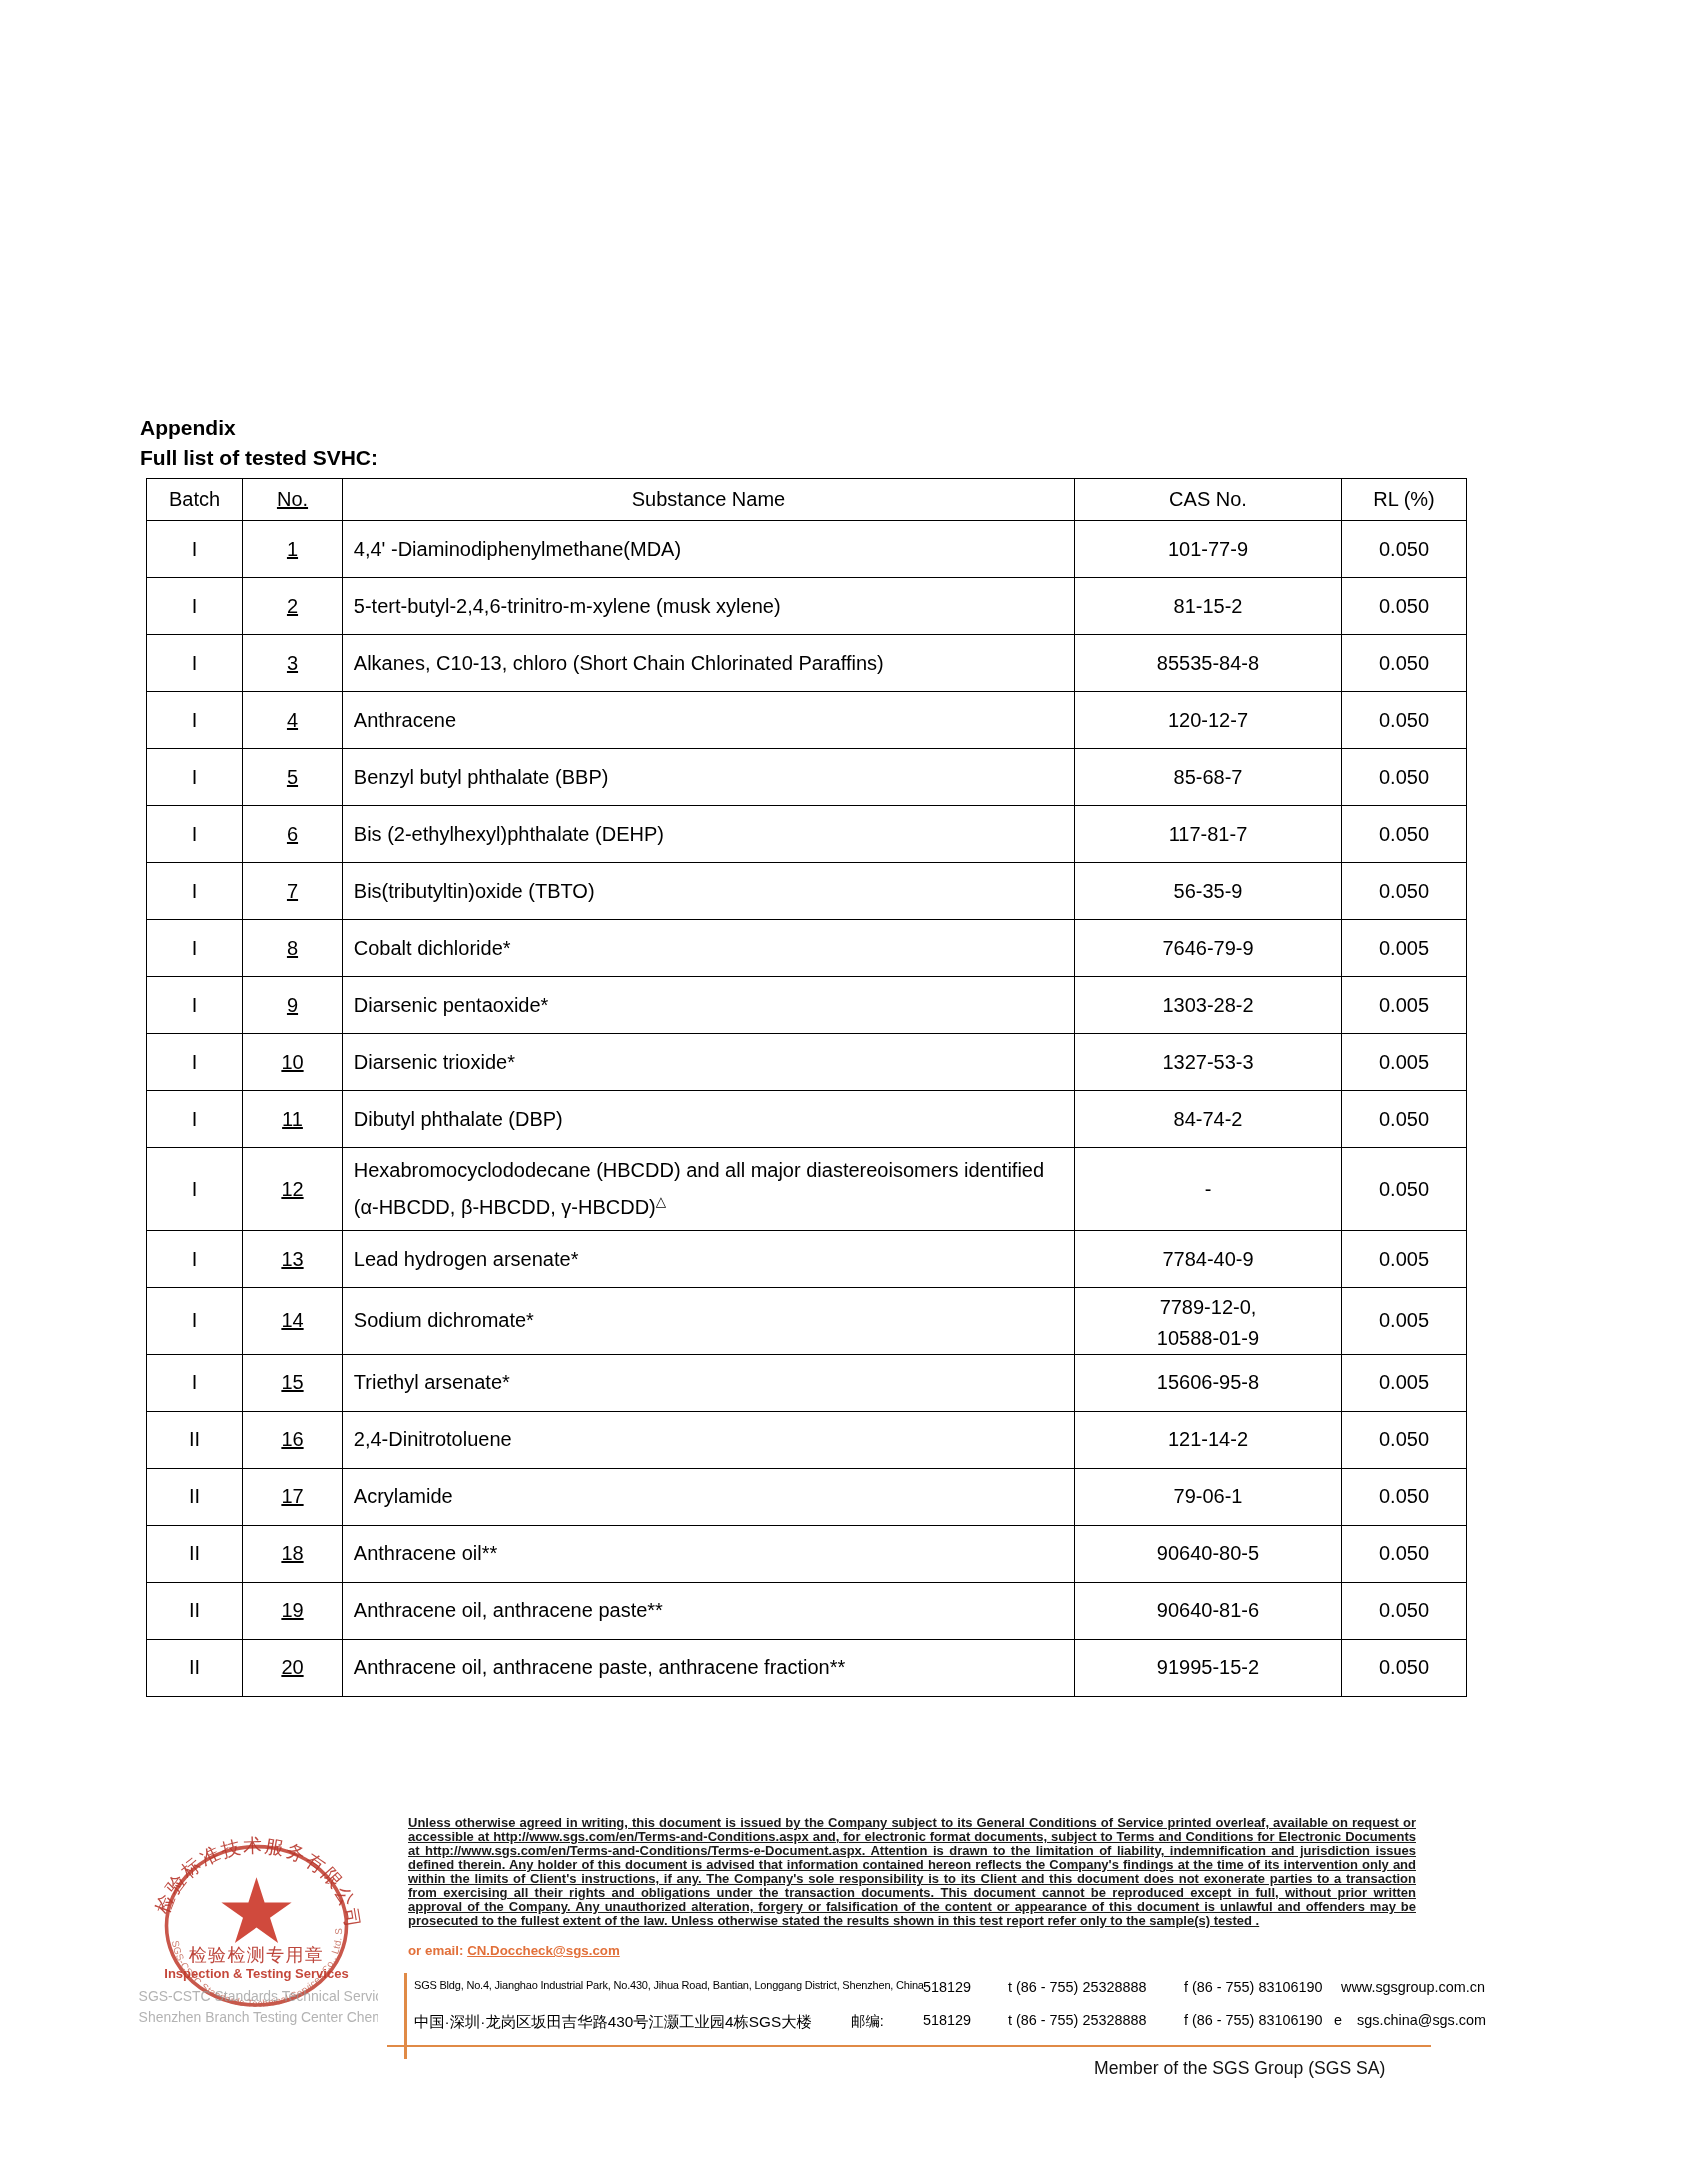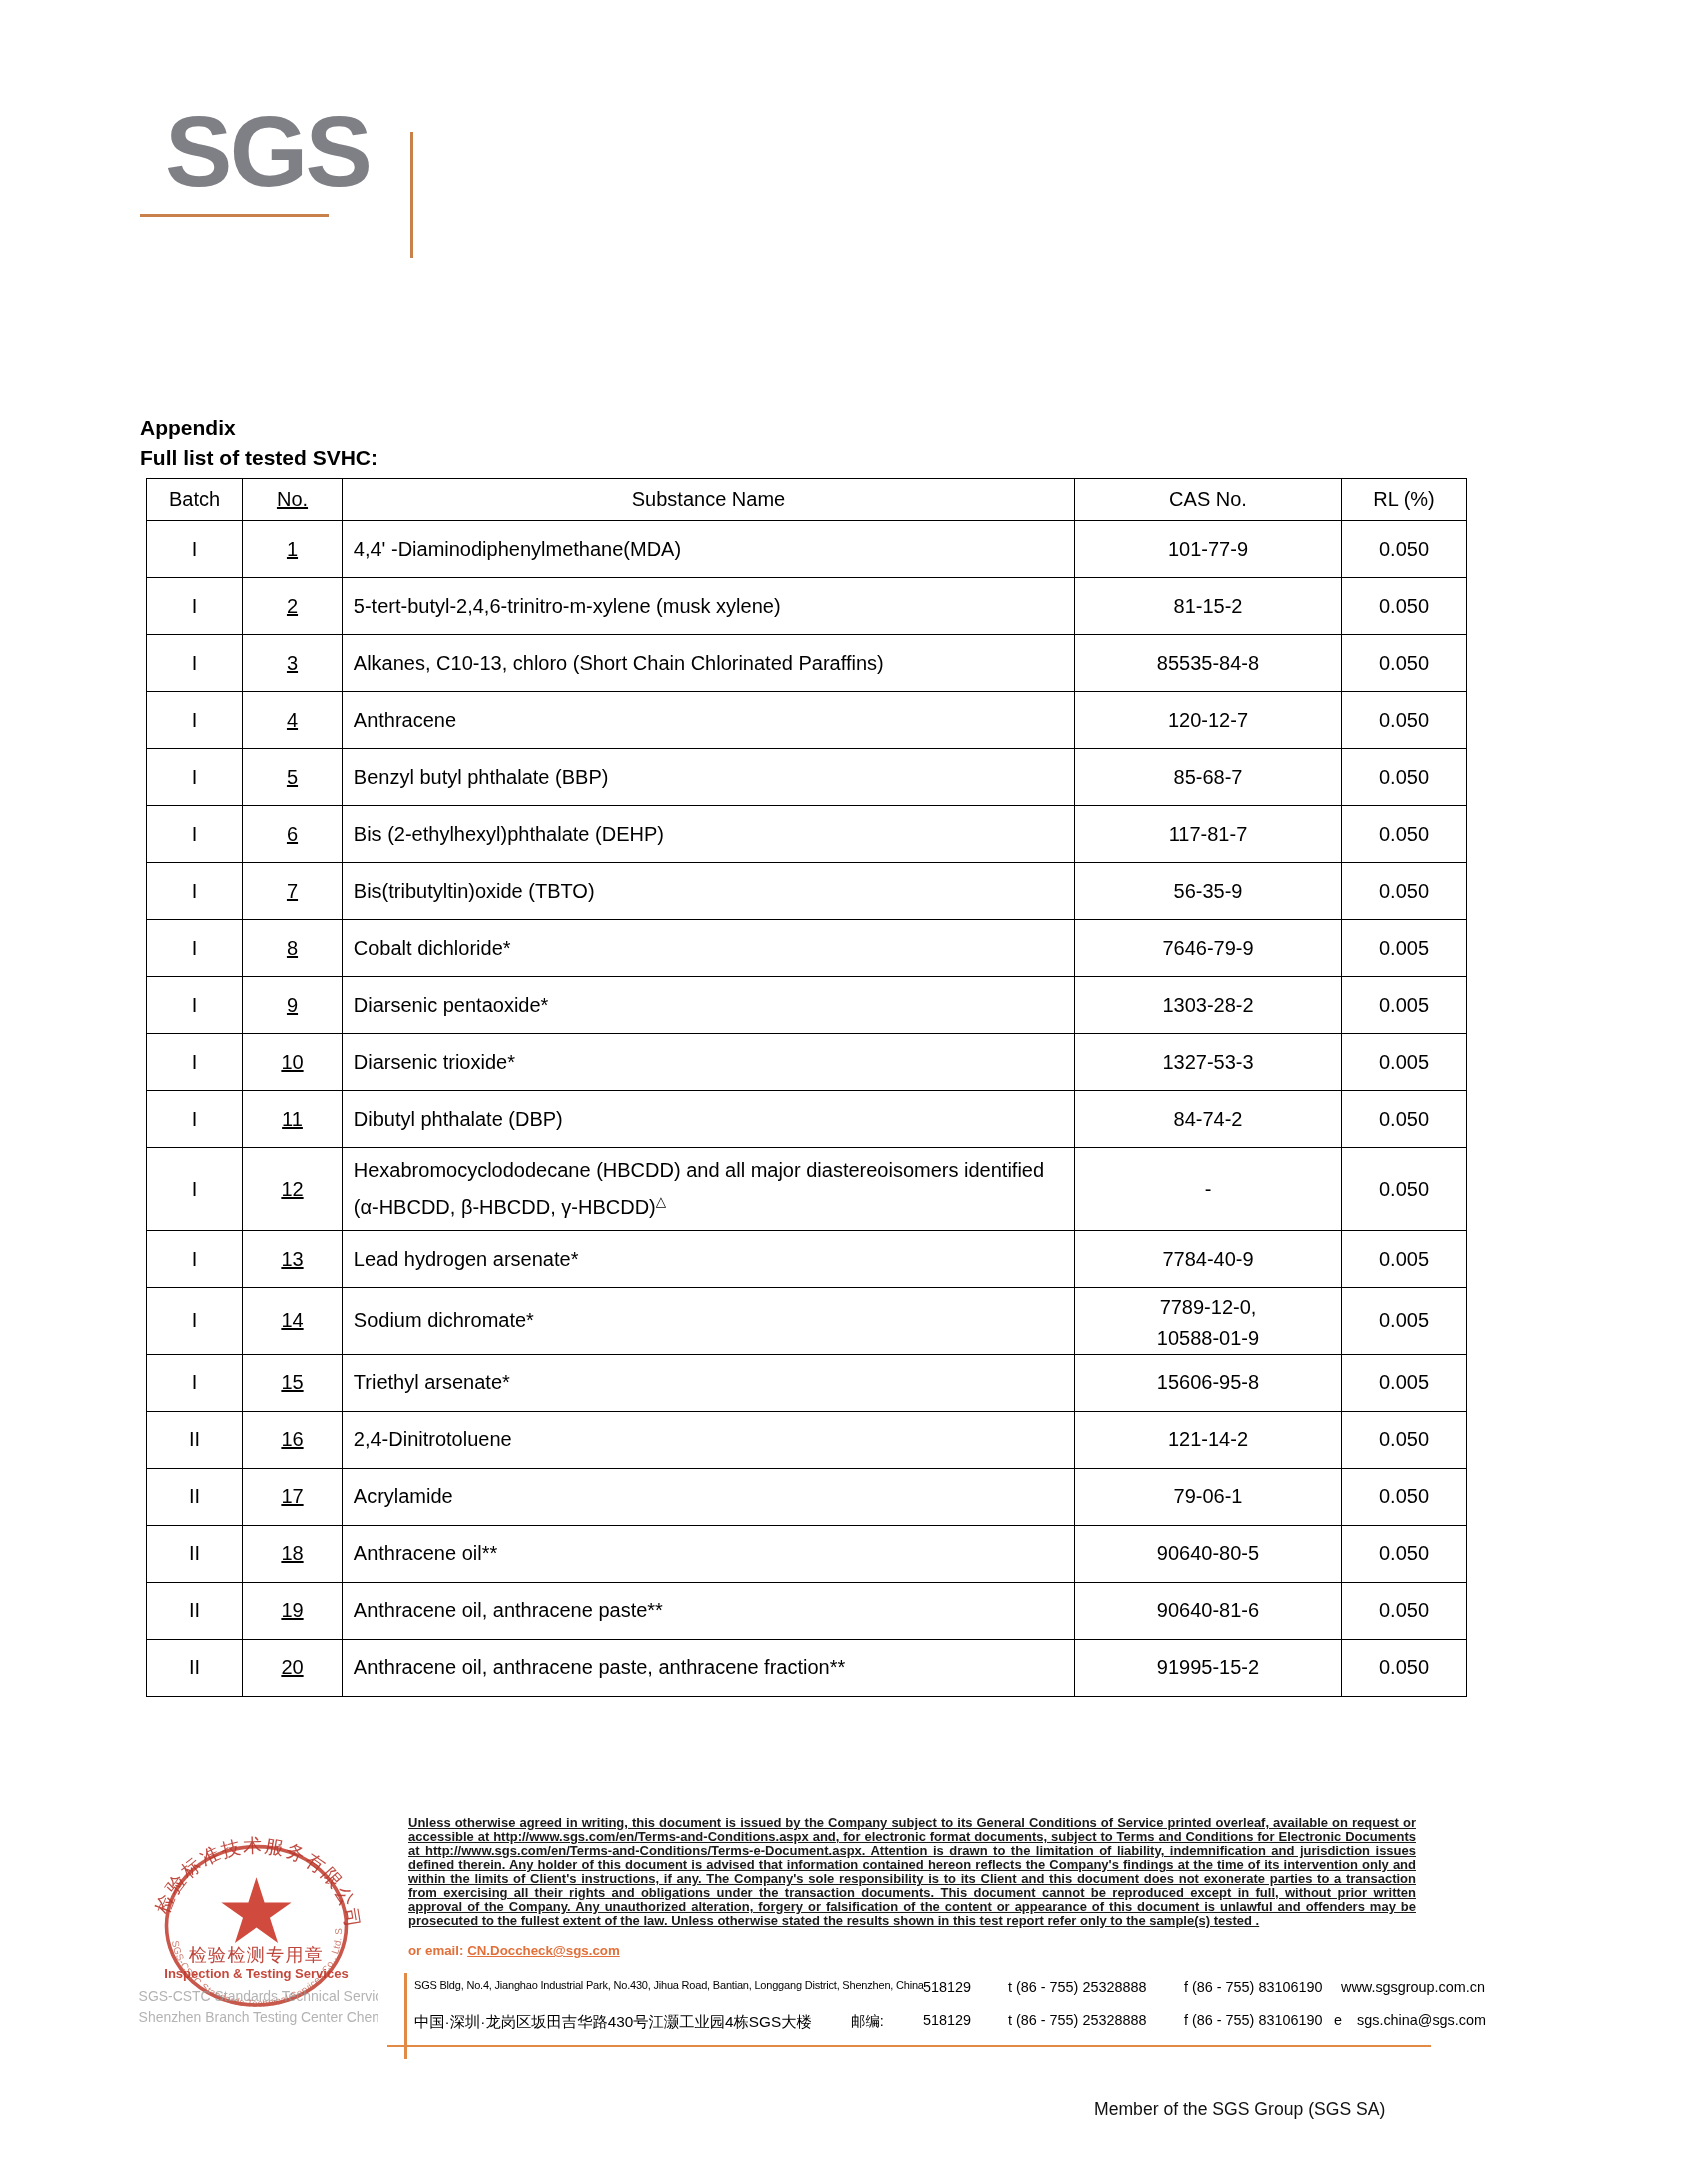--- a/index.html
+++ b/index.html
@@ -236,33 +236,27 @@
   .addr-mid { font-size: 14.4px; }
   .addr-cn { font-size: 15.3px; text-align: center; }
   .a-pos { position: absolute; top: 1.8px; }
 
   .member {
     position: absolute;
     left: 1094px;
     top: 2058px;
     font-size: 17.6px;
     color: #111;
-    margin-top: 41px;
   }
 </style>
 </head>
 <body>
 
 <div class="page">
 
-  <div class="logo-block">
-    <div class="logo-text">SGS</div>
-    <div class="logo-hrule"></div>
-    <div class="logo-vrule"></div>
-  </div>
 
 
   <div class="appendix">Appendix</div>
   <div class="fulllist">Full list of tested SVHC:</div>
 
   <div class="tbl-wrap">
     <table class="svhc">
       <thead>
         <tr>
           <th class="c-batch">Batch</th>

